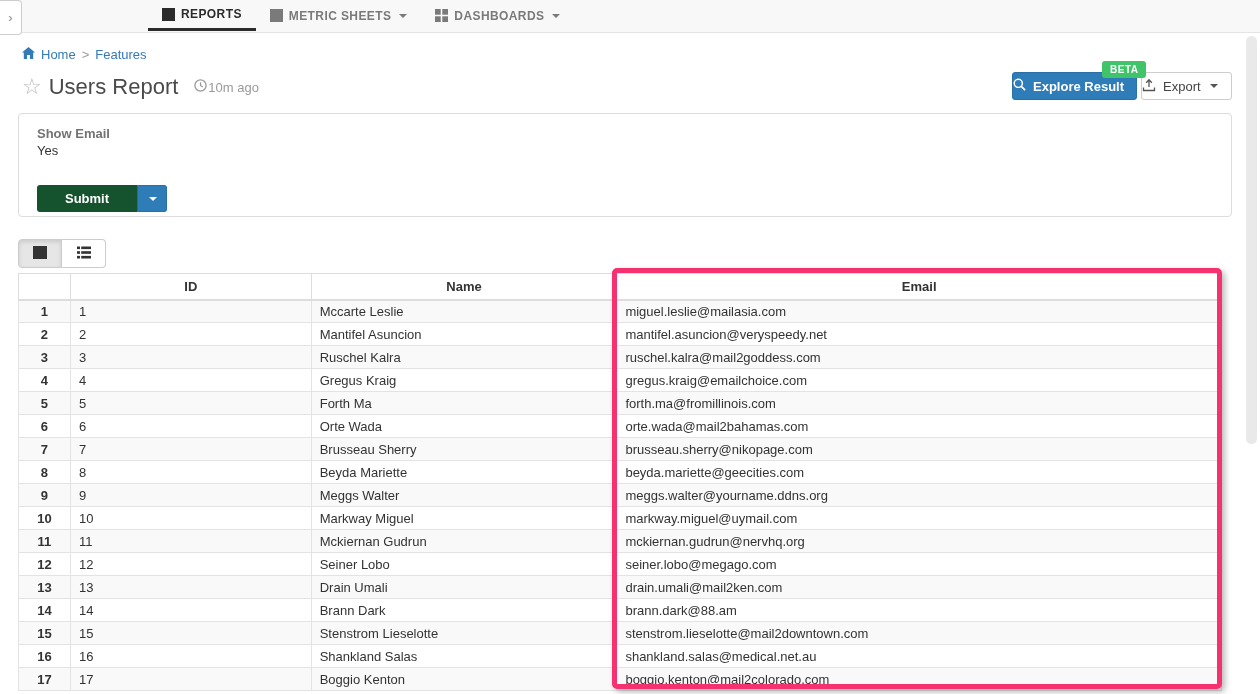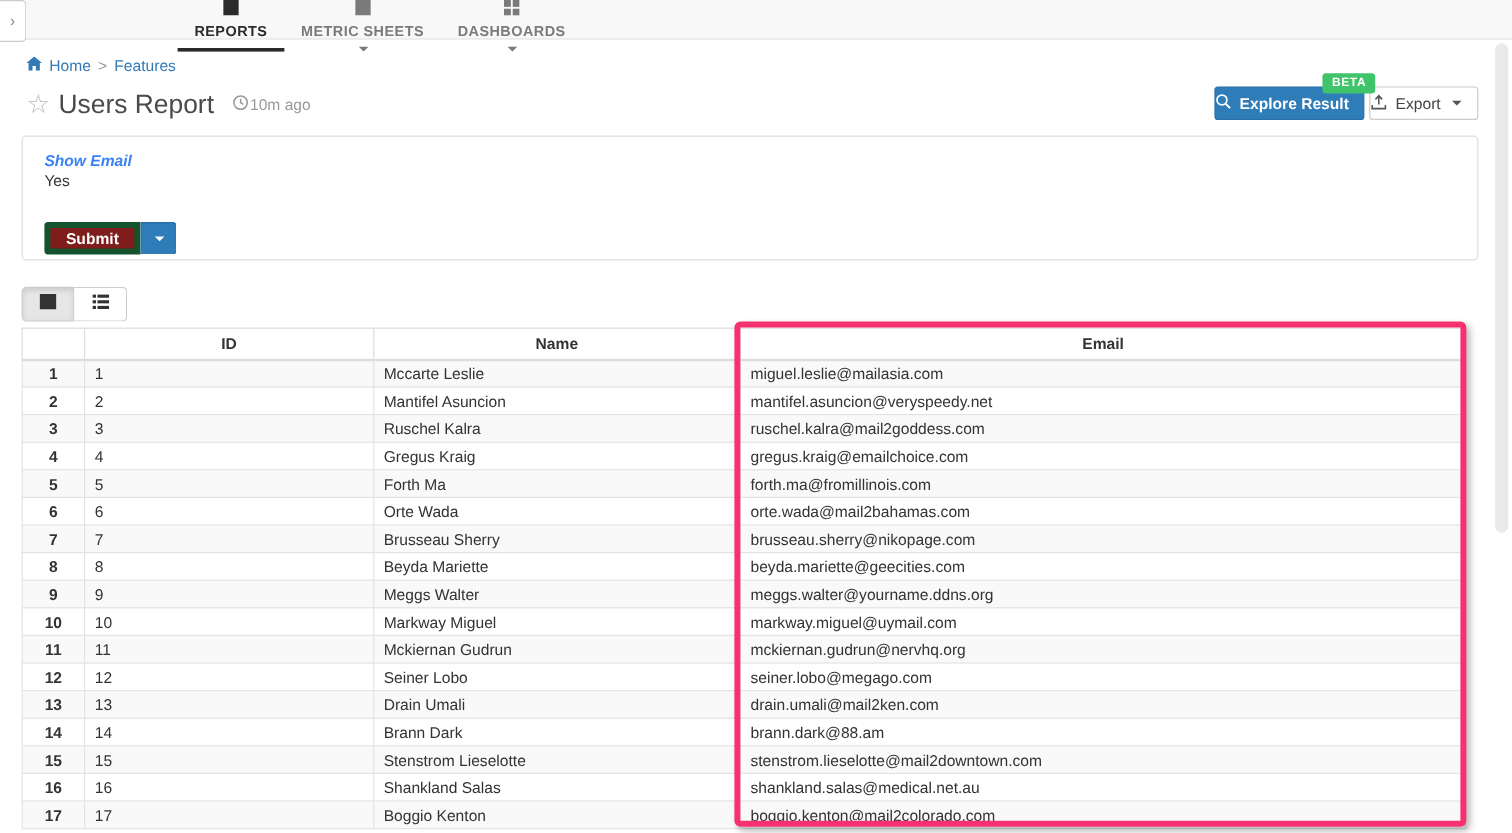--- a/index.html
+++ b/index.html
@@ -7,22 +7,22 @@
               font-family:"Liberation Sans", sans-serif; color:#333; }
 
   
   .navbar { position:absolute; left:0; top:0; width:1260px; height:33px;
             background:#f8f8f8; border-bottom:1px solid #e4e4e4; }
   .sidebar-toggle { position:absolute; left:0; top:0; width:22px; height:35px;
             background:#fff; border:1px solid #ccc; border-left:none;
             border-radius:0 4px 4px 0; color:#888; font-size:13px;
             display:flex; align-items:center; justify-content:center; cursor:pointer; z-index:5;}
   .tabs { position:absolute; left:148px; top:0; height:33px; display:flex; }
-  .tab { display:flex; align-items:center; gap:6px; padding:0 14px; height:43px;
-         font-size:12px; font-weight:bold; letter-spacing:.4px; color:#7a7a7a; cursor:pointer;flex-direction:column; }
+  .tab { display:flex; align-items:center; gap:6px; padding:0 14px; height:31px;
+         font-size:12px; font-weight:bold; letter-spacing:.4px; color:#7a7a7a; cursor:pointer; }
   .tab.active { color:#2b2b2b; border-bottom:3px solid #2b2b2b; }
   .tab svg { display:block; }
   .caret { display:inline-block; width:0; height:0; border-left:4px solid transparent;
            border-right:4px solid transparent; border-top:4px solid currentColor; margin-left:2px; }
 
   
   .breadcrumb { position:absolute; left:22px; top:47px; font-size:13px; color:#999;
                 display:flex; align-items:center; gap:6px; }
   .breadcrumb a { color:#337ab7; text-decoration:none; cursor:pointer; }
   .title-row { position:absolute; left:22px; top:74px; display:flex; align-items:center; }
@@ -37,24 +37,24 @@
   .btn { display:flex; align-items:center; gap:7px;
          font-size:13px; border-radius:3px; cursor:pointer; }
   .btn-explore { position:absolute; left:1012px; top:72px; width:125px; height:28px;
                  background:#2e7cb8; border:1px solid #2a6fa6; color:#fff; font-weight:bold; z-index:3;}
   .btn-export  { position:absolute; left:1141px; top:72px; width:91px; height:28px;
                  background:#fff; border:1px solid #ccc; color:#444; }
 
   
   .panel { position:absolute; left:18px; top:113px; width:1214px; height:104px;
            background:#fff; border:1px solid #ddd; border-radius:4px; }
-  .filter-label { position:absolute; left:18px; top:12px; font-size:13px; font-weight:bold; color:#3b82f6;font-style:italic; }
+  .filter-label { position:absolute; left:18px; top:12px; font-size:13px; font-weight:bold; color:#737373; }
   .filter-value { position:absolute; left:18px; top:29px; font-size:13px; color:#333; }
   .submit-group { position:absolute; left:18px; top:71px; display:flex; height:27px; }
-  .submit-main  { width:80px; background:#7f1d1d; color:#fff; font-size:13px; font-weight:bold;
+  .submit-main  { width:100px; background:#14532d; color:#fff; font-size:13px; font-weight:bold;
                   border:5px solid #14532d; border-radius:3px 0 0 3px;
                   display:flex; align-items:center; justify-content:center; cursor:pointer; }
   .submit-caret { width:30px; background:#2e7cb8; border:1px solid #2a6fa6; border-left:1px solid #27689a;
                   border-radius:0 3px 3px 0; display:flex; align-items:center; justify-content:center;
                   color:#fff; cursor:pointer; }
 
   
   .toggle-group { position:absolute; left:18px; top:239px; display:flex; }
   .toggle-btn { width:44px; height:29px; border:1px solid #ccc; background:#fff;
                 display:flex; align-items:center; justify-content:center; cursor:pointer; }

